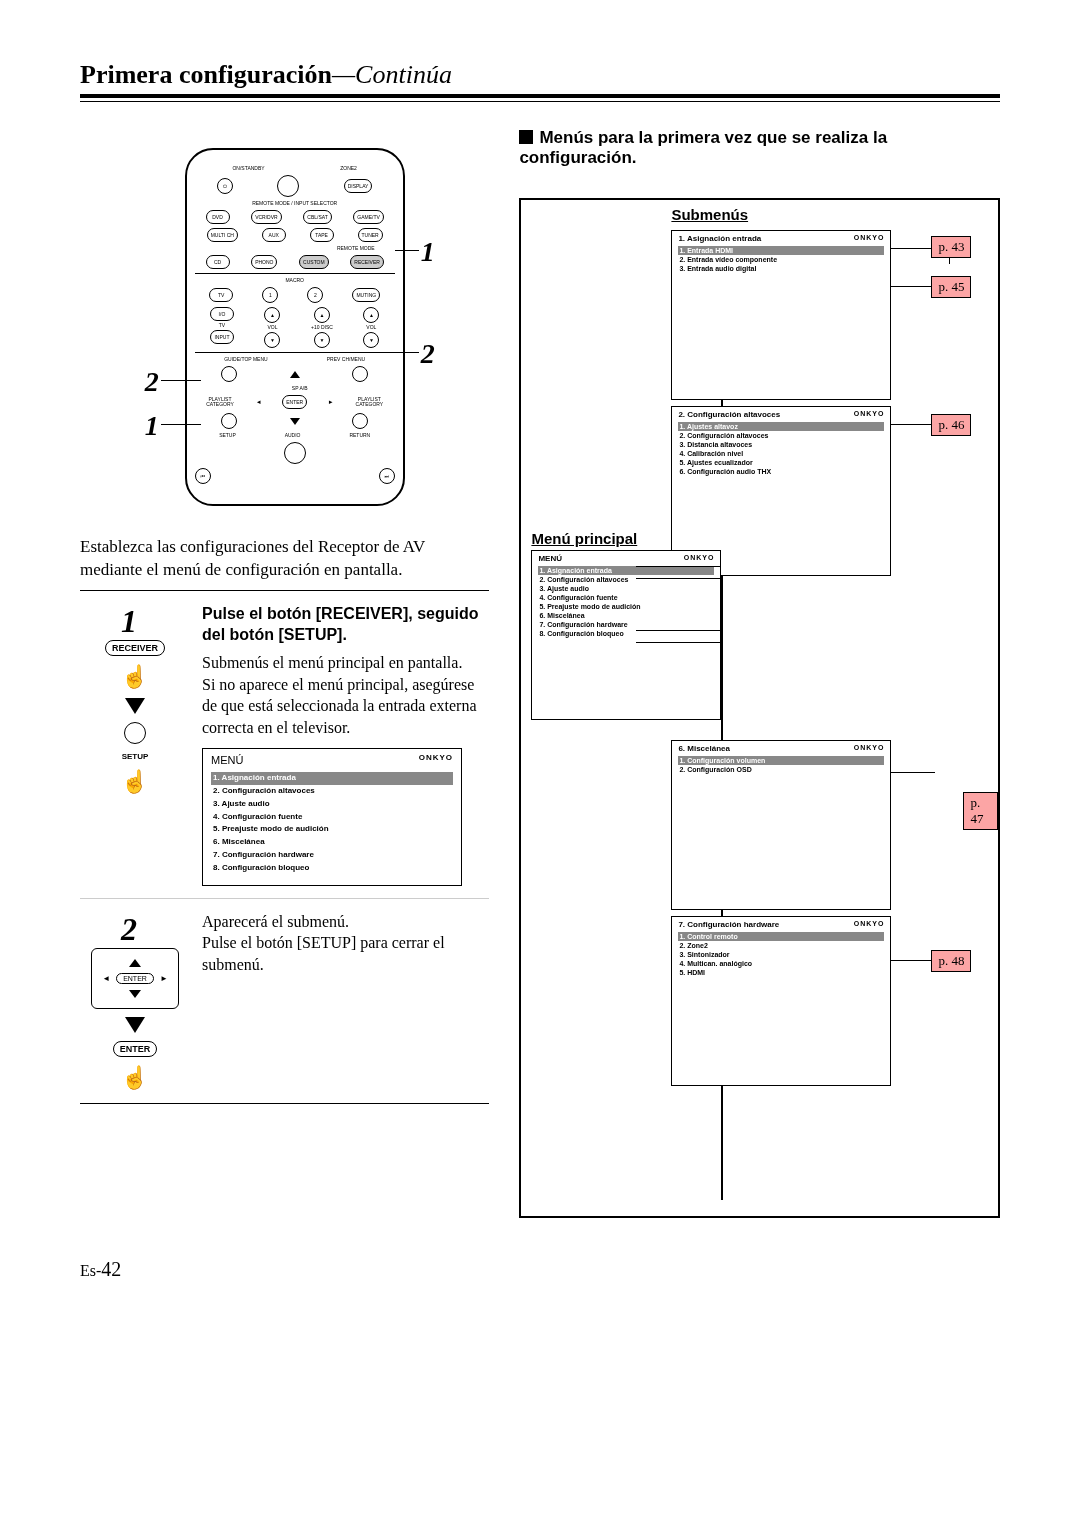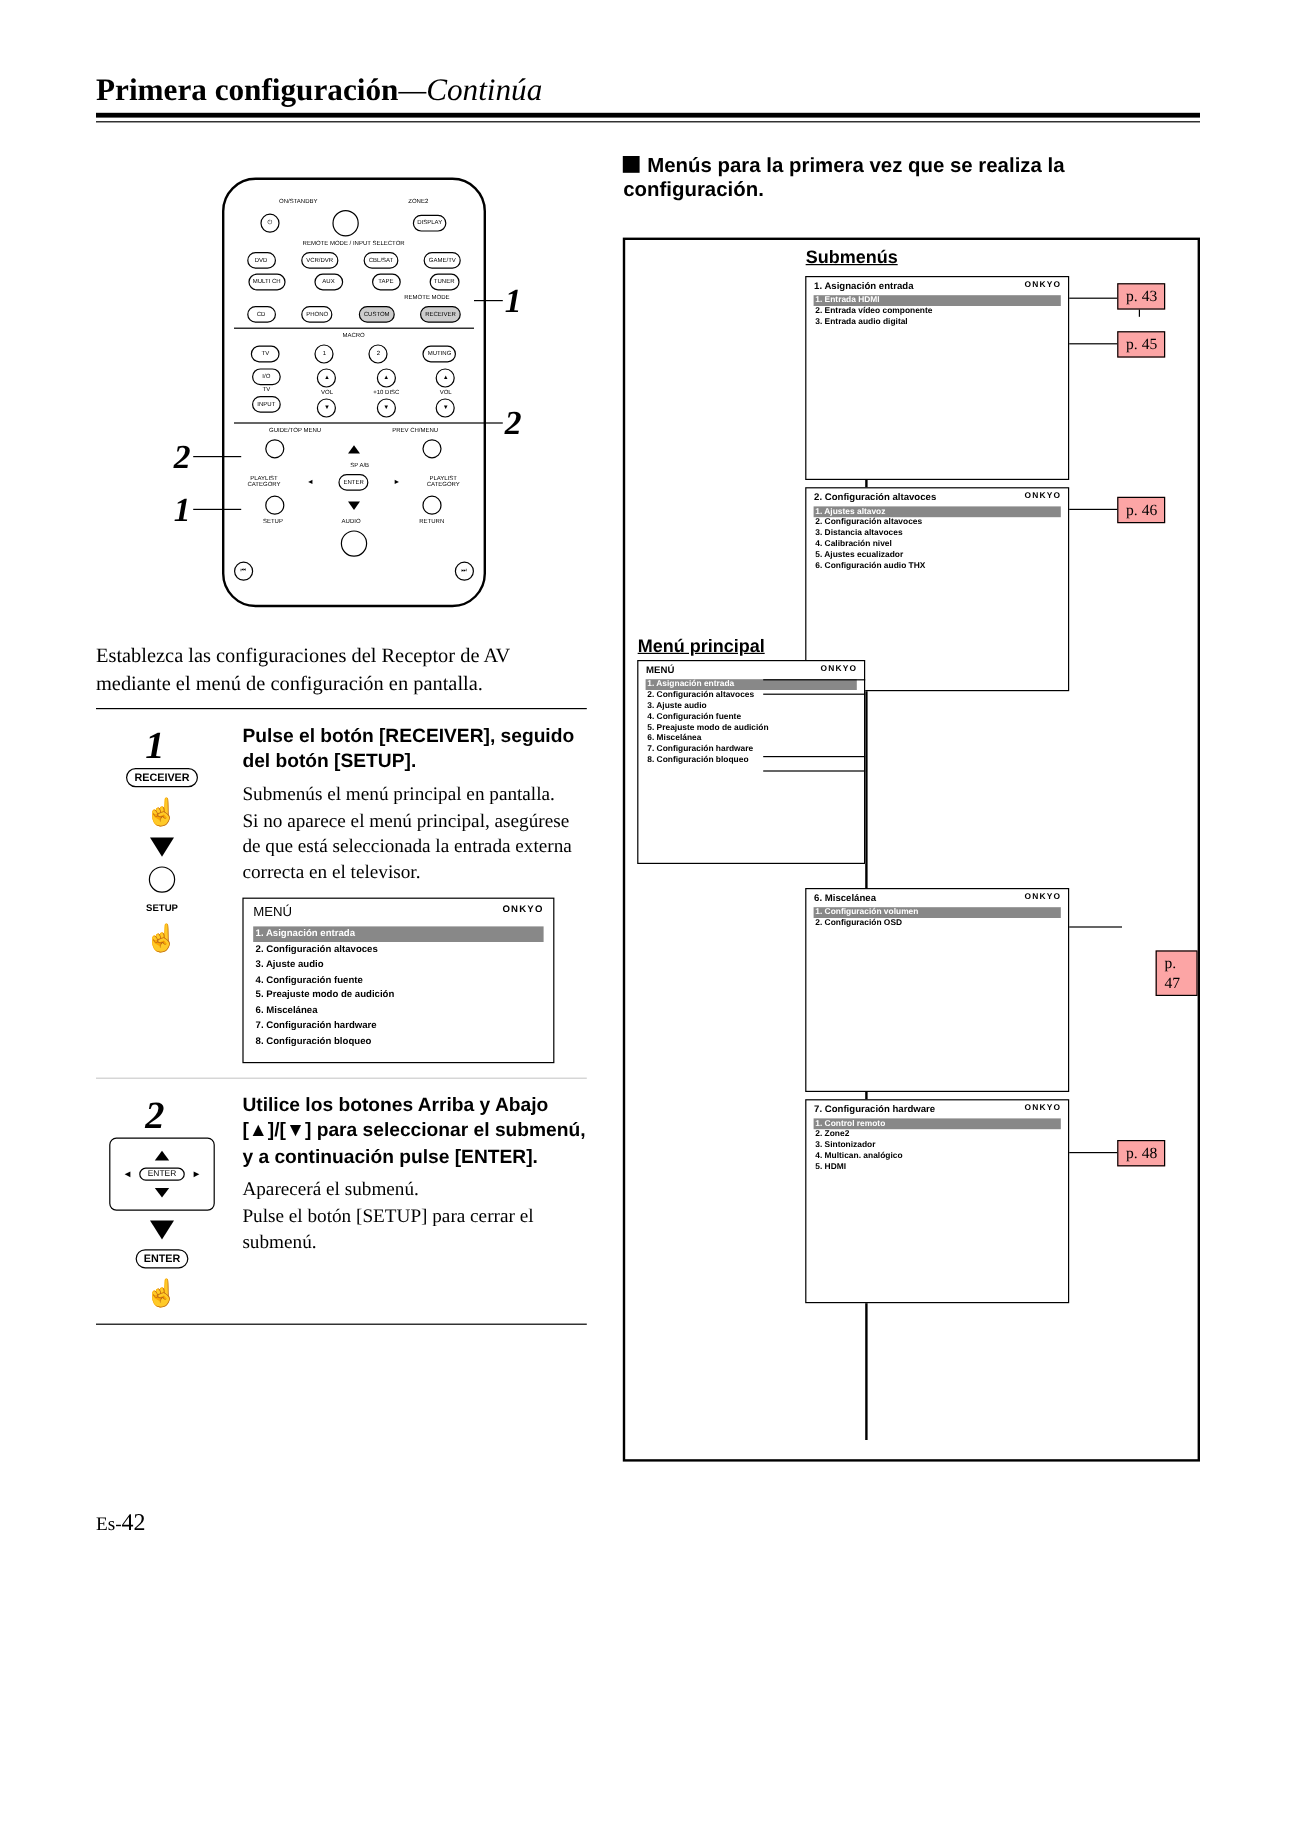--- a/index.html
+++ b/index.html
@@ -233,21 +233,20 @@
                   <span>►</span>
                 </div>
               <div class="tri-d"></div>
             </div>
             <div class="arrow-down"></div>
             <span class="pill">ENTER</span>
             <span class="hand">☝</span>
           </div>
         </div>
         <div class="step-body">
-          <div class="step-title">Utilice los botones Arriba y Abajo [▲]/[▼] para seleccionar el submenú, y a continuación pulse [ENTER].</div>
           <p>Aparecerá el submenú.</p>
           <p>Pulse el botón [SETUP] para cerrar el submenú.</p>
         </div>
       </div>
     </div>
   </div>
 
   <div class="col-right">
     <div class="right-title"><span class="sq"></span><span>Menús para la primera vez que se realiza la configuración.</span></div>
 

